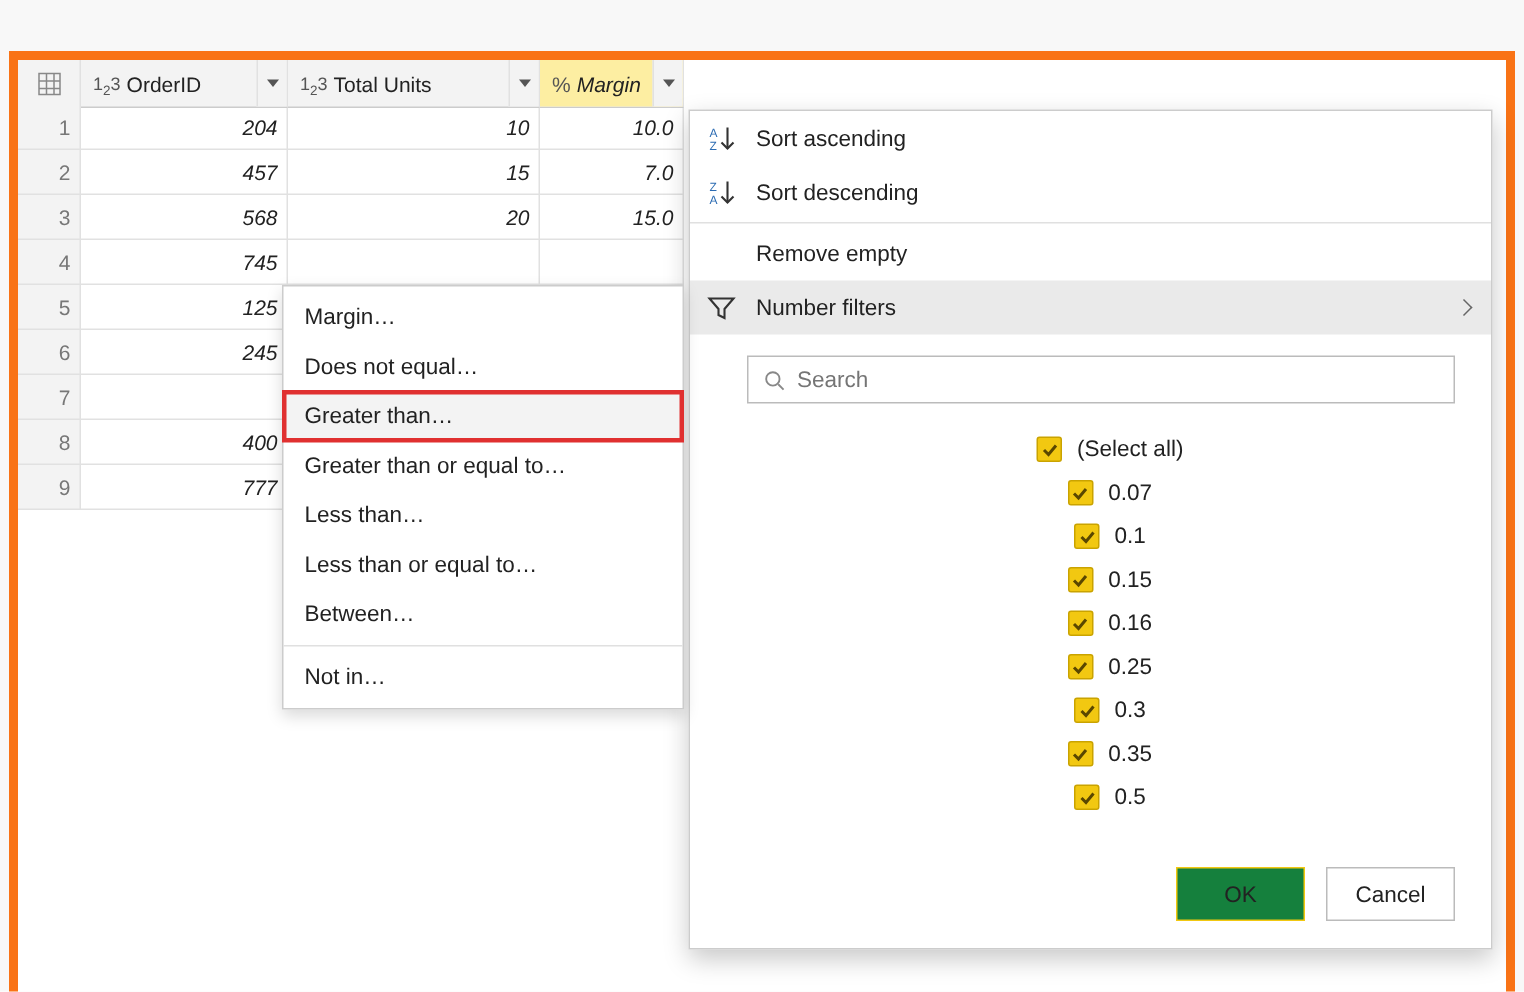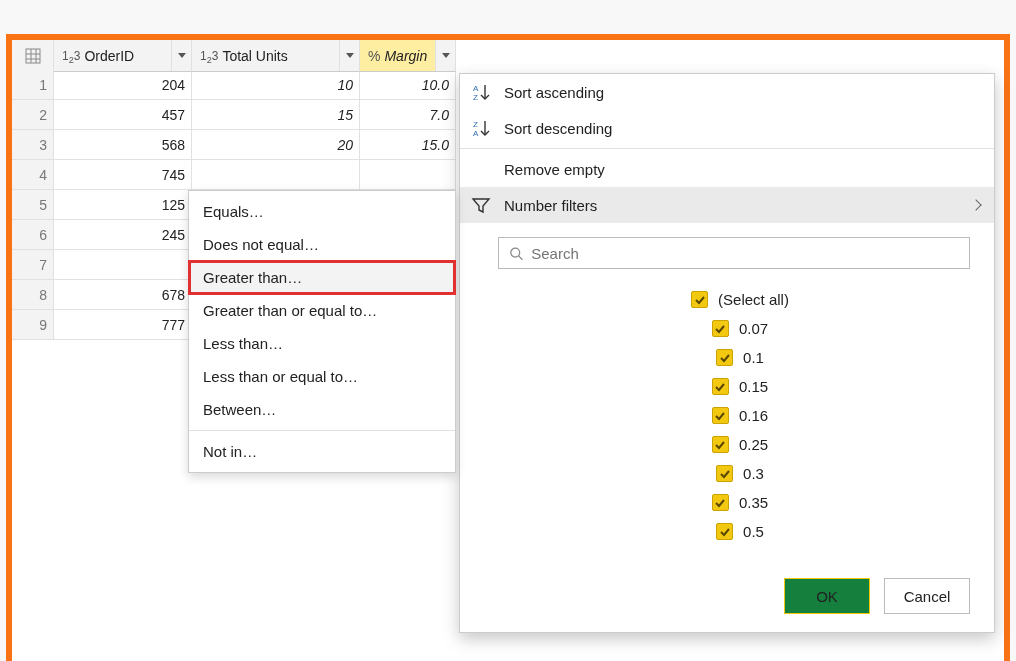--- a/index.html
+++ b/index.html
@@ -32,21 +32,21 @@
     border-right: 1px solid #e1e1e1;
     border-bottom: 1px solid #e1e1e1;
     display: flex;
     align-items: center;
     padding: 0 6px;
     font-size: 14px;
   }
   .hdrrow .cell { background: #f3f3f3; height: 32px; border-bottom:1px solid #ccc;}
   .c-idx  { width: 42px; justify-content: flex-end; color:#777; background:#f3f3f3;}
   .hdrrow .c-idx { justify-content: center; }
-  .c-a    { width: 138px; justify-content: flex-end; }
+  .c-a    { width: 138px; justify-content: flex-end; font-style: italic;}
   .c-b    { width: 168px; justify-content: flex-end; font-style: italic;}
   .c-c    { width: 96px;  justify-content: flex-end; font-style: italic;}
   .hdrrow .c-a, .hdrrow .c-b, .hdrrow .c-c { font-style: normal; justify-content: flex-start; position:relative; padding:0;}
   .hdr-inner { display:flex; align-items:center; gap:4px; padding:0 0 0 8px; height:100%; width:100%;}
   .typetag { font-size:12px; color:#555; }
   .typetag .sub{ font-size:9px; position:relative; top:3px;}
   .pcttag { font-size:14px; color:#555; }
   .coltxt { font-size:14px; }
   .col-active .hdr-inner { background:#fdeea2; }
   .col-active .coltxt { font-style: italic; font-weight: 500; }
@@ -214,35 +214,35 @@
           <div class="cell c-b"></div>
           <div class="cell c-c"></div>
         </div>
         <div class="row">
           <div class="cell c-idx">7</div>
           <div class="cell c-b"></div>
           <div class="cell c-c"></div>
         </div>
         <div class="row">
           <div class="cell c-idx">8</div>
-          <div class="cell c-a">678</div>
+          <div class="cell c-a">400</div>
           <div class="cell c-b"></div>
           <div class="cell c-c"></div>
         </div>
         <div class="row">
           <div class="cell c-idx">9</div>
           <div class="cell c-a">777</div>
           <div class="cell c-b"></div>
           <div class="cell c-c"></div>
         </div>
       </div>
   </div>
 
   <div class="submenu">
-    <div class="mi">Equals…</div>
+    <div class="mi">Margin…</div>
     <div class="mi">Does not equal…</div>
     <div class="mi hl">Greater than…</div>
     <div class="mi">Greater than or equal to…</div>
     <div class="mi">Less than…</div>
     <div class="mi">Less than or equal to…</div>
     <div class="mi">Between…</div>
     <div class="sep"></div>
     <div class="mi">Not in…</div>
   </div>
 

